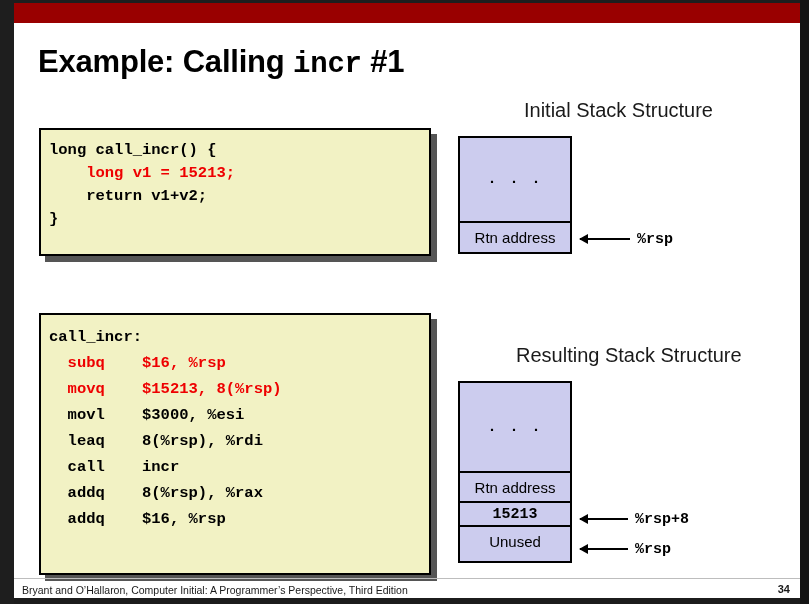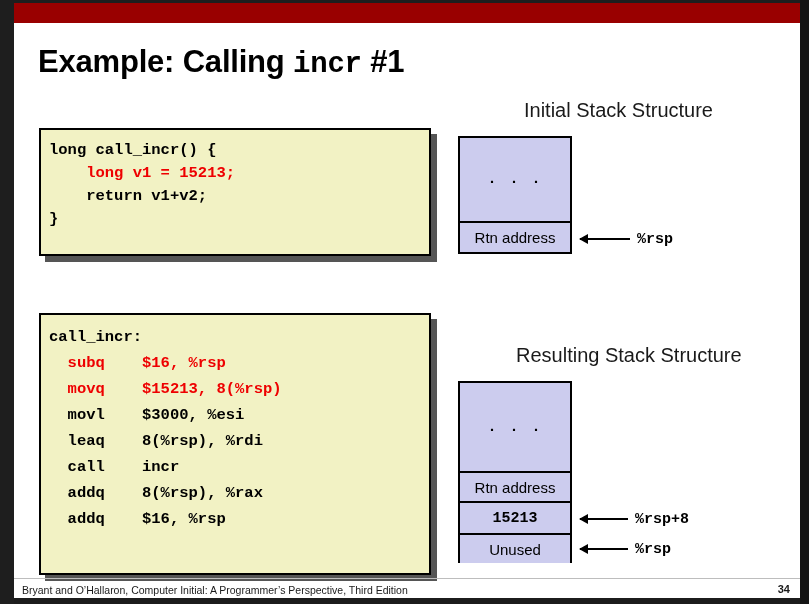--- a/index.html
+++ b/index.html
@@ -254,21 +254,21 @@
     </div>
 
     <div class="ptr-arrow" style="left:566px; top:238px; width:50px;"></div>
     <div class="ptr-label" style="left:623px; top:231px;">%rsp</div>
 
     <div class="stack-caption" style="left:502px; top:344px;">Resulting Stack Structure</div>
 
     <div class="stack-box" style="left:444px; top:381px; height:182px;">
       <div class="stack-cell cell-ellipsis" style="height:88px;">. . .</div>
       <div class="stack-cell cell-divider" style="height:30px;">Rtn address</div>
-      <div class="stack-cell cell-divider cell-mono" style="height:32px;">15213</div>
+      <div class="stack-cell cell-divider cell-mono" style="height:24px;">15213</div>
       <div class="stack-cell cell-divider" style="height:30px;">Unused</div>
     </div>
 
     <div class="ptr-arrow" style="left:566px; top:518px; width:48px;"></div>
     <div class="ptr-label" style="left:621px; top:511px;">%rsp+8</div>
 
     <div class="ptr-arrow" style="left:566px; top:548px; width:48px;"></div>
     <div class="ptr-label" style="left:621px; top:541px;">%rsp</div>
 
     <div class="footer-rule"></div>

